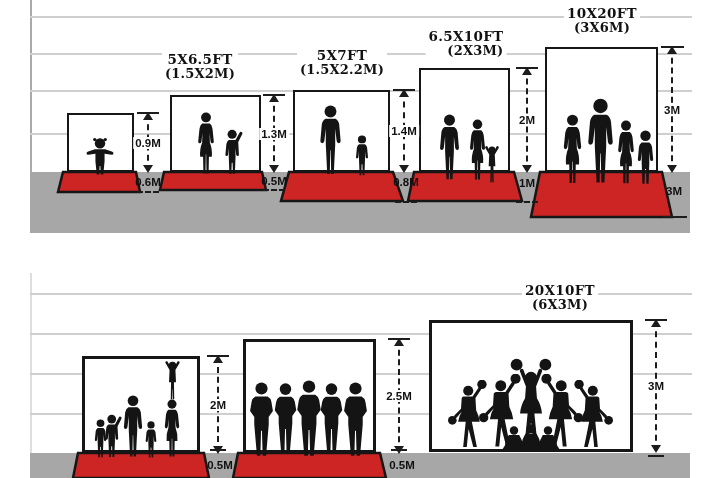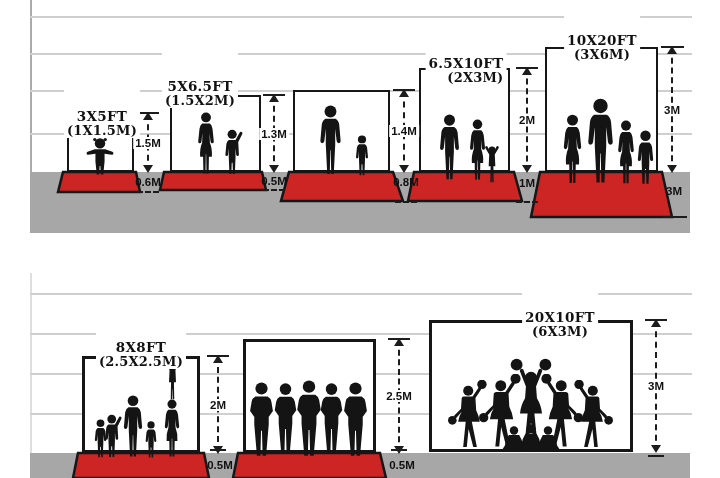--- a/index.html
+++ b/index.html
@@ -12,21 +12,21 @@
   
   .box{position:absolute;background:#ffffff;border:2.5px solid #161616;box-sizing:border-box;z-index:3;}
   .box.thick{border-width:3px;}
   
   .carpet{position:absolute;z-index:2;}
   .carpet polygon{fill:#cd2424;stroke:#161616;stroke-width:2.5;}
   
   .title{position:absolute;transform:translateX(-50%);text-align:center;z-index:6;
          font-family:"DejaVu Serif",serif;font-weight:700;color:#111;background:#fff;
          padding:0 3px;line-height:1.08;white-space:nowrap;}
-  .title .l1{font-size:13.5px;letter-spacing:.3px;margin-top:27px;}
+  .title .l1{font-size:13.5px;letter-spacing:.3px;}
   .title .l2{font-size:13px;letter-spacing:.2px;}
   
   .dim{position:absolute;width:0;z-index:5;}
   .dim-line{position:absolute;left:-1px;top:1px;bottom:1px;width:0;border-left:2px dashed #1c1c1c;}
   .arr{position:absolute;left:-5px;width:0;height:0;border-left:5px solid transparent;border-right:5px solid transparent;}
   .arr.up{top:-1px;border-bottom:8px solid #1c1c1c;}
   .arr.down{bottom:-1px;border-top:8px solid #1c1c1c;}
   .dim-label{position:absolute;left:0;top:50%;transform:translate(-50%,-50%);
              background:#fff;padding:0 2px;font-weight:700;font-size:11.5px;color:#111;white-space:nowrap;}
   .tick{position:absolute;height:2px;background:#1c1c1c;z-index:5;}
@@ -100,37 +100,33 @@
   <div class="grid-h" style="left:30px;top:53px;width:662px;"></div>
   <div class="grid-h" style="left:30px;top:90px;width:662px;"></div>
   <div class="grid-h" style="left:30px;top:133px;width:662px;"></div>
   <div class="grid-h" style="left:30px;top:293px;width:662px;"></div>
   <div class="grid-h" style="left:30px;top:333px;width:662px;"></div>
   <div class="grid-h" style="left:30px;top:373px;width:662px;"></div>
   <div class="grid-h" style="left:30px;top:413px;width:662px;"></div>
   <div class="ground" style="left:30px;top:172px;width:660px;height:61px;"></div>
   <div class="ground" style="left:30px;top:453px;width:660px;height:25px;"></div>
 
-  <div class="title" style="left:102px;top:82px;">
-    <div class="l1">3X5FT</div>
-    <div class="l2">(1X1.5M)</div>
-  </div>
   <svg class="carpet" style="left:54px;top:170px;" width="90" height="25" viewBox="0 0 90 25">
       <polygon points="9,2 82,2 86,22 4,22"></polygon>
     </svg>
   <div class="box" style="left:67px;top:113px;width:67px;height:59px;"></div>
   <svg class="fig" style="left:85px;top:137px;width:30px;height:40px;" viewBox="0 0 46 62" preserveAspectRatio="none">
       <use href="#p-toddler"></use>
     </svg>
   <div class="tick" style="left:137px;top:112px;width:22px;"></div>
   <div class="dim" style="left:148px;top:113px;height:59px;">
     <div class="dim-line"></div>
       <div class="arr up"></div>
       <div class="arr down"></div>
-    <div class="dim-label">1.5M</div>
+    <div class="dim-label">0.9M</div>
   </div>
   <div class="floor-label" style="left:148px;top:176px;text-align:center;">0.6M</div>
   <div class="tick dash" style="left:137px;top:191px;width:22px;"></div>
 
   <div class="title" style="left:200px;top:52px;">
     <div class="l1">5X6.5FT</div>
     <div class="l2">(1.5X2M)</div>
   </div>
   <svg class="carpet" style="left:156px;top:170px;" width="114" height="23" viewBox="0 0 114 23">
       <polygon points="8,2 106,2 110,20 4,20"></polygon>
@@ -145,20 +141,24 @@
   <div class="tick" style="left:263px;top:94px;width:22px;"></div>
   <div class="dim" style="left:274px;top:95px;height:77px;">
     <div class="dim-line"></div>
       <div class="arr up"></div>
       <div class="arr down"></div>
     <div class="dim-label">1.3M</div>
   </div>
   <div class="floor-label" style="left:274px;top:175px;">0.5M</div>
   <div class="tick dash" style="left:263px;top:189px;width:22px;"></div>
 
+  <div class="title" style="left:342px;top:48px;">
+    <div class="l1">5X7FT</div>
+    <div class="l2">(1.5X2.2M)</div>
+  </div>
   <svg class="carpet" style="left:277px;top:170px;" width="130" height="35" viewBox="0 0 130 35">
       <polygon points="12,2 116,2 126,31 4,31"></polygon>
     </svg>
   <div class="box" style="left:293px;top:90px;width:97px;height:82px;"></div>
   <svg class="fig" style="left:316px;top:105px;width:29px;height:72px;" viewBox="0 0 40 100" preserveAspectRatio="none">
       <use href="#p-man"></use>
     </svg>
   <svg class="fig" style="left:353px;top:135px;width:18px;height:42px;" viewBox="0 0 30 72" preserveAspectRatio="none">
       <use href="#p-child"></use>
     </svg>
@@ -222,24 +222,20 @@
   <div class="tick" style="left:661px;top:46px;width:23px;"></div>
   <div class="dim" style="left:672px;top:47px;height:125px;">
     <div class="dim-line"></div>
       <div class="arr up"></div>
       <div class="arr down"></div>
     <div class="dim-label">3M</div>
   </div>
   <div class="floor-label" style="left:674px;top:185px;">3M</div>
   <div class="tick" style="left:663px;top:216px;width:24px;"></div>
 
-  <div class="title" style="left:141px;top:313px;">
-    <div class="l1">8X8FT</div>
-    <div class="l2">(2.5X2.5M)</div>
-  </div>
   <svg class="carpet" style="left:68px;top:451px;" width="146" height="27" viewBox="0 0 146 27">
       <polygon points="10,2 136,2 141,27 5,27"></polygon>
     </svg>
   <div class="box thick" style="left:82px;top:356px;width:118px;height:97px;"></div>
   <svg class="fig" style="left:92px;top:419px;width:17px;height:40px;" viewBox="0 0 30 72" preserveAspectRatio="none">
       <use href="#p-child"></use>
     </svg>
   <svg class="fig" style="left:102px;top:413px;width:22px;height:46px;" viewBox="0 0 34 72" preserveAspectRatio="none">
       <use href="#p-child-wave"></use>
     </svg>

